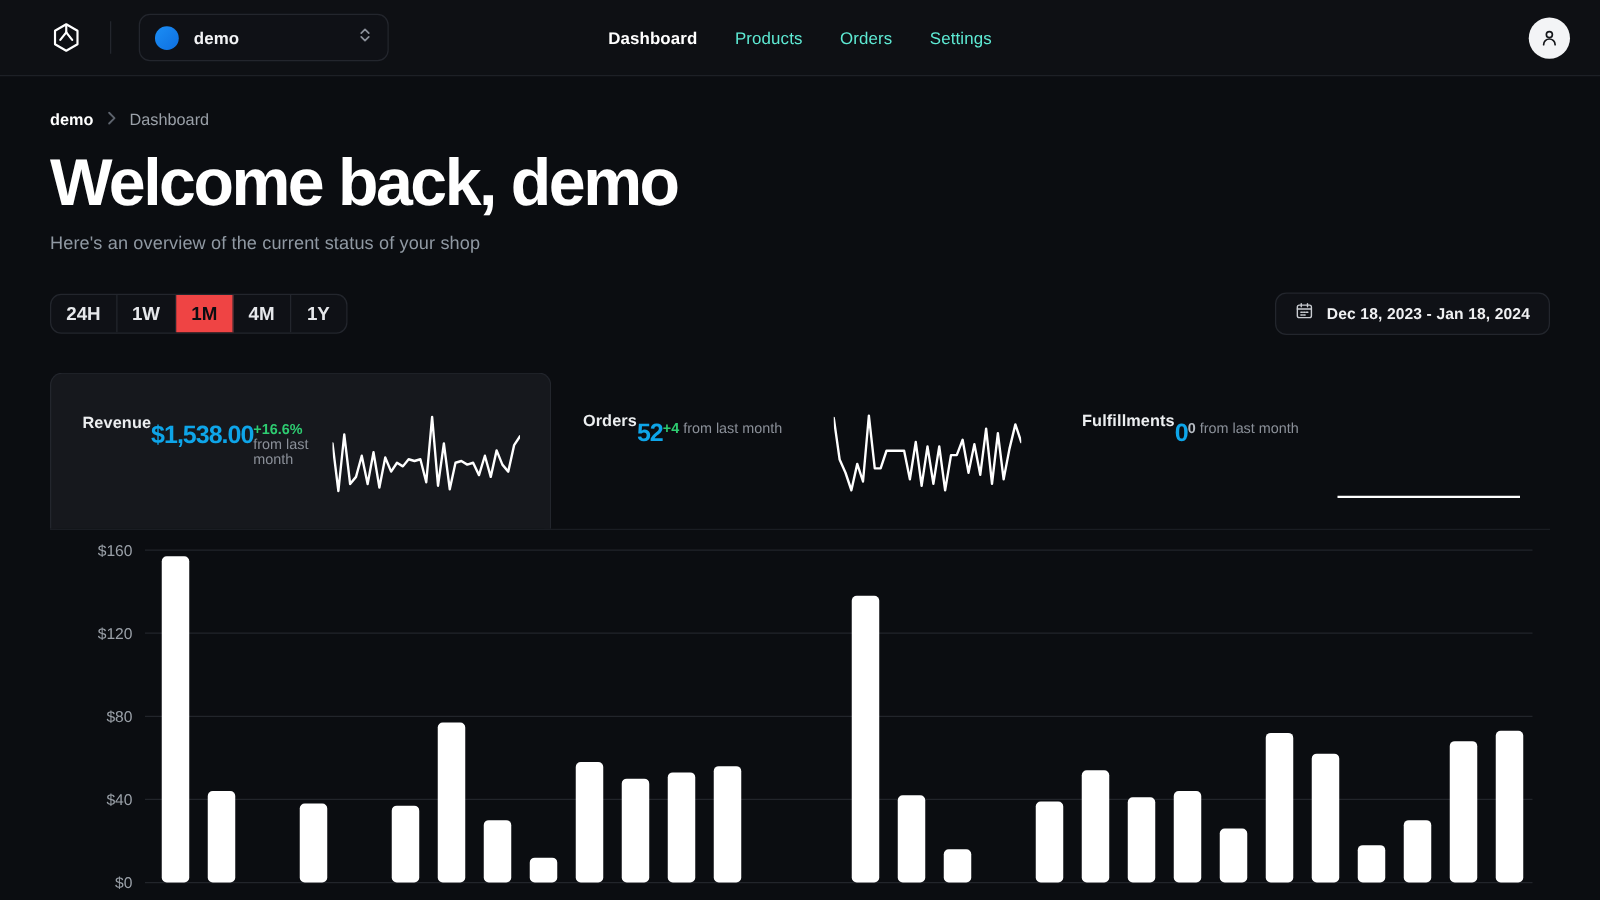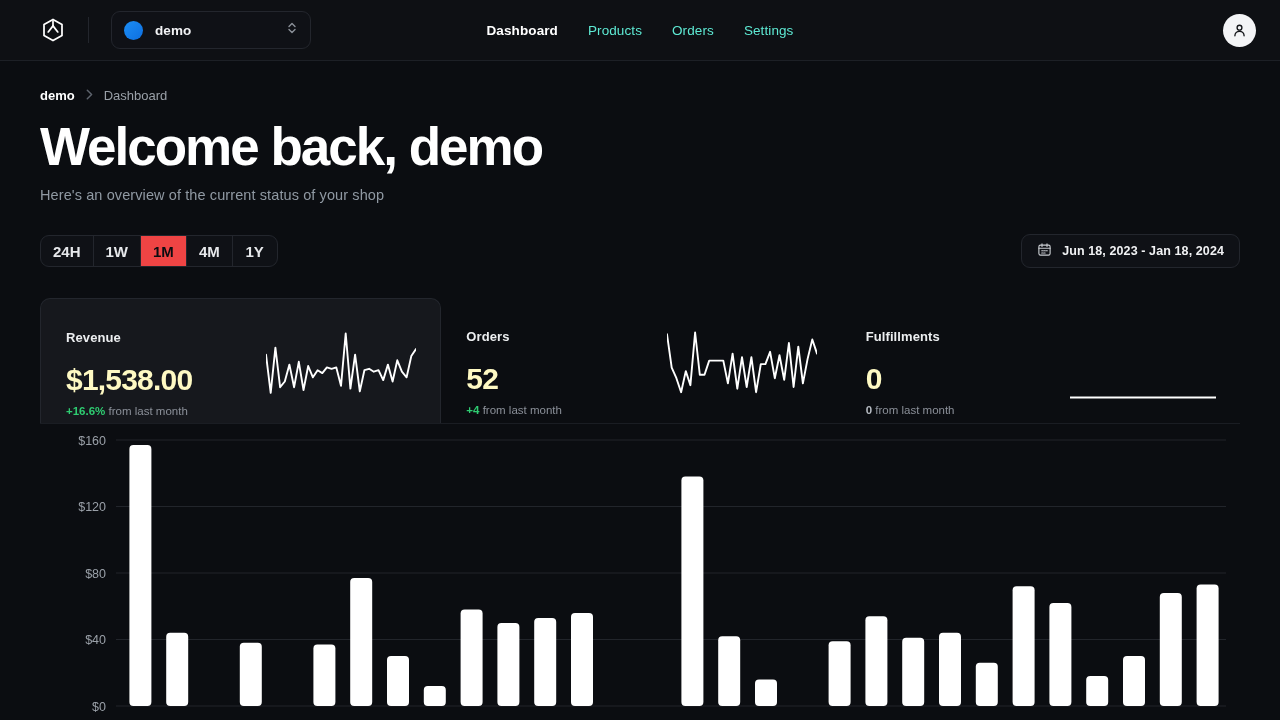--- a/index.html
+++ b/index.html
@@ -207,34 +207,34 @@
     align-items: flex-start;
   }
 
   .stat-card.selected {
     background: #16181d;
     border: 1px solid #23262d;
     border-bottom: none;
     border-radius: 10px 10px 0 0;
   }
 
-  .stat-text { display: flex; flex-direction: column; }
+  .stat-text { display: flex; }
 
   .stat-label {
     font-size: 13px;
     font-weight: 700;
     color: #eceef0;
     letter-spacing: .1px;
   }
   .stat-value {
-    margin-top: 18px;
-    font-size: 30px;
+    margin-top: 7px;
+    font-size: 20px;
     font-weight: 700;
     letter-spacing: -.8px;
-    color: #fef9c3;
+    color: #0ea5e9;
   }
   .stat-delta {
     margin-top: 8px;
     font-size: 11.5px;
     color: #8b9099;
   }
   .stat-delta .chg { font-weight: 700; }
   .chg.up { color: #2ecc71; }
   .chg.flat { color: #b6bbc2; }
 
@@ -320,21 +320,21 @@
     </div>
 
     <div class="datepicker">
       <span>
         <svg width="15" height="15" viewBox="0 0 24 24" fill="none" stroke="#c9ccd1" stroke-width="1.8" stroke-linecap="round" stroke-linejoin="round">
           <rect x="3" y="5" width="18" height="16" rx="2.5"></rect>
           <path d="M3 10h18M8 3v4M16 3v4"></path>
           <path d="M7.5 14h2M11 14h2M14.5 14h2M7.5 17.5h2M11 17.5h2"></path>
         </svg>
       </span>
-      <span class="datepicker-label">Jun 18, 2023 - Jan 18, 2024</span>
+      <span class="datepicker-label">Dec 18, 2023 - Jan 18, 2024</span>
     </div>
   </div>
 
   <div class="stats">
 
     <div class="stat-card selected">
       <div class="stat-text">
         <span class="stat-label">Revenue</span>
         <span class="stat-value">$1,538.00</span>
         <span class="stat-delta"><span class="chg up">+16.6%</span> <span>from last month</span></span>

